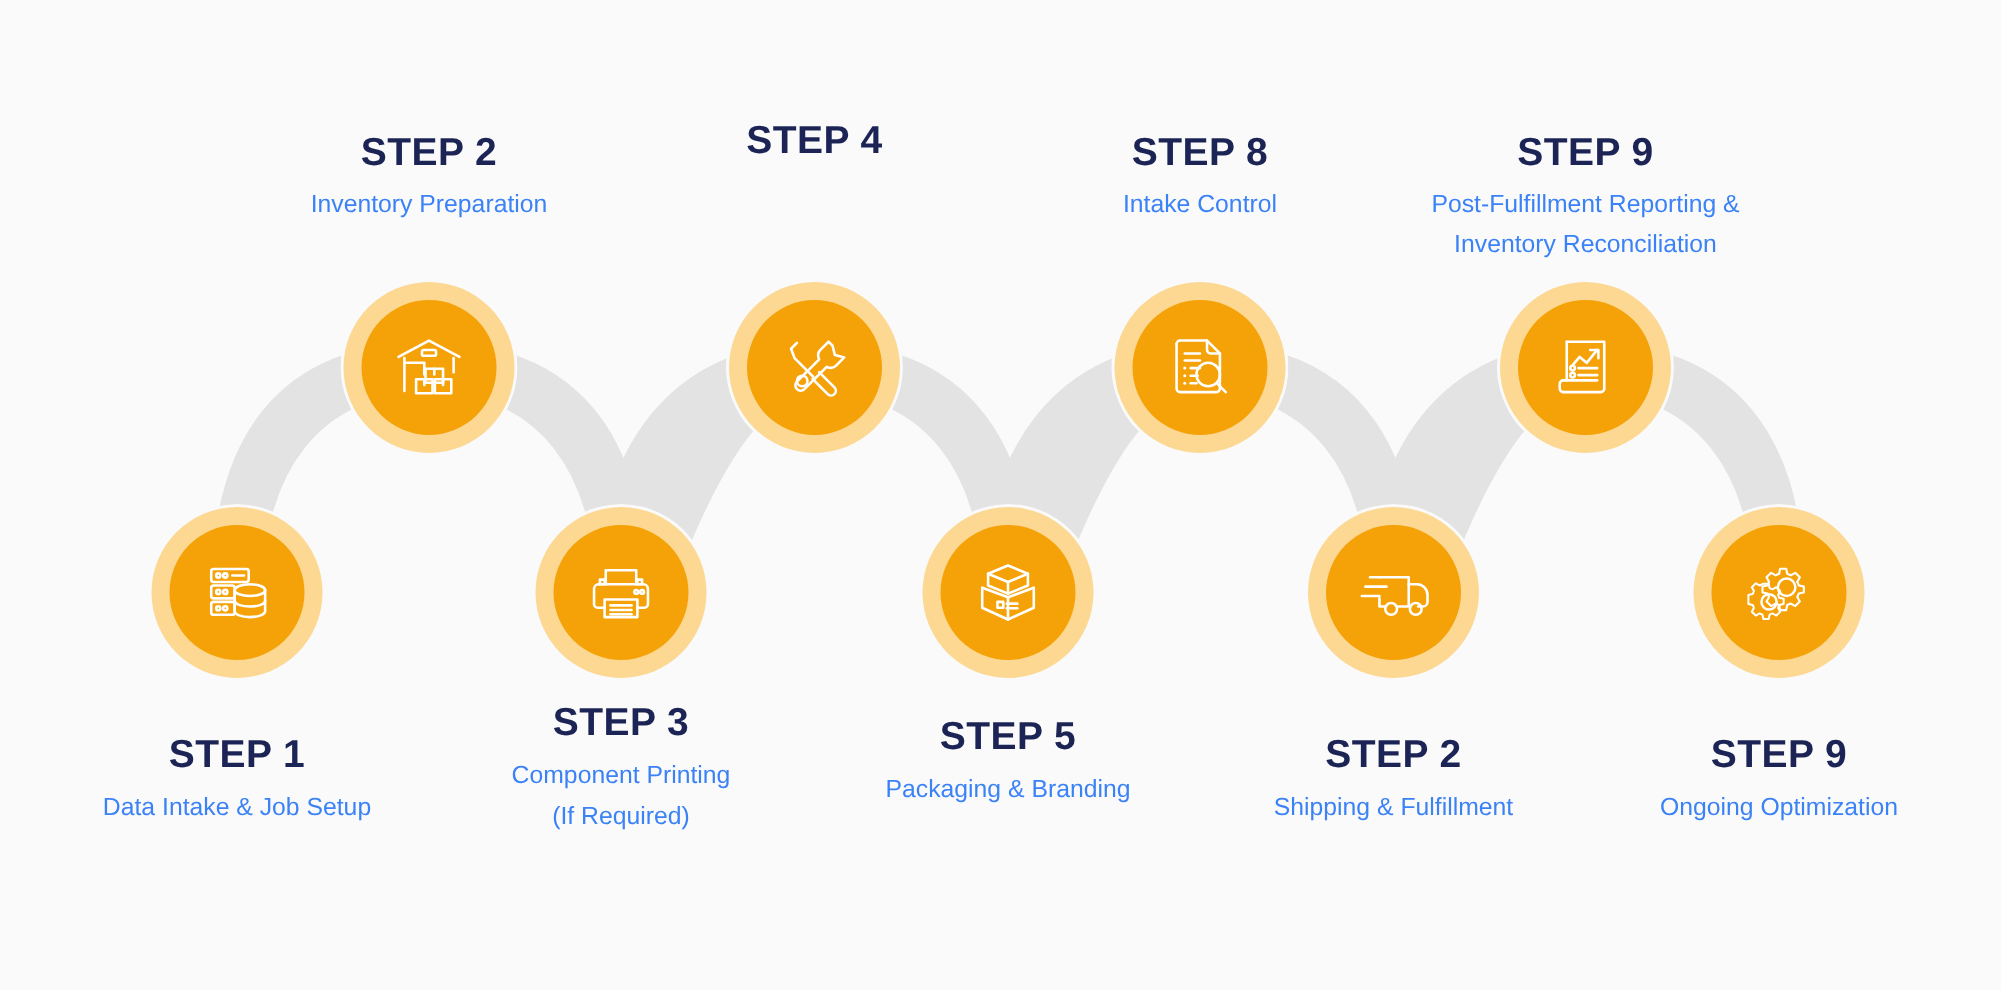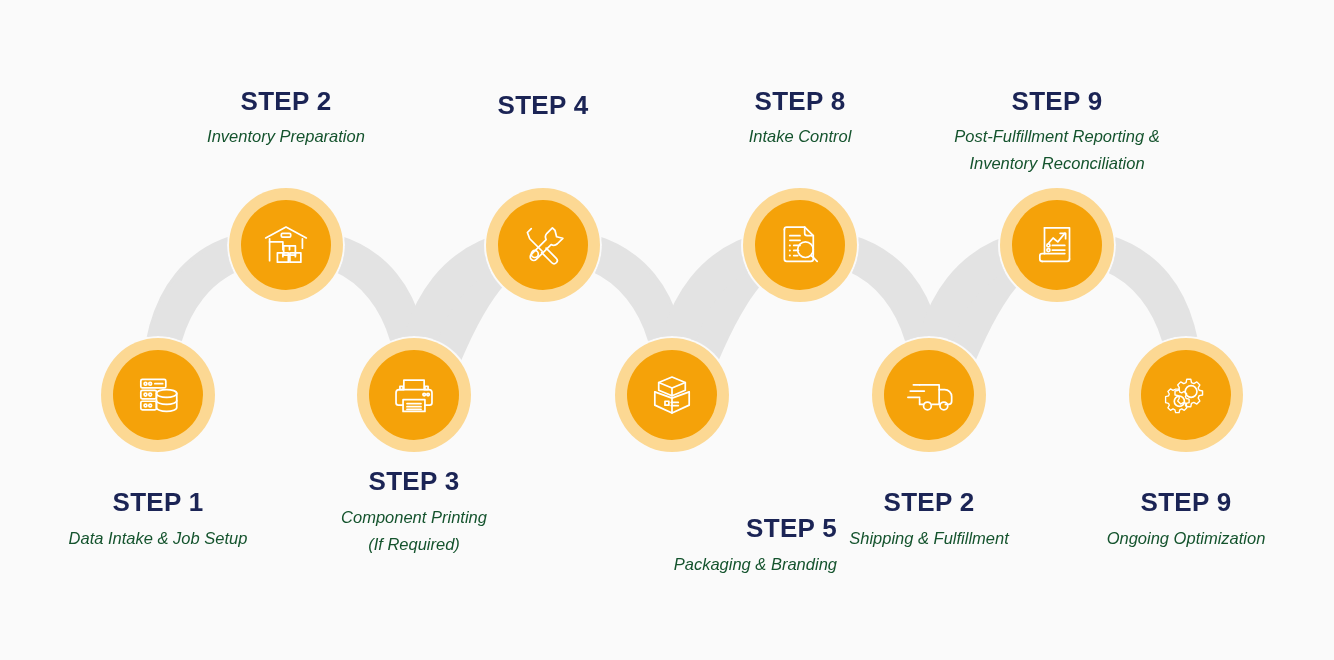--- a/index.html
+++ b/index.html
@@ -66,25 +66,24 @@
   .step-title {
     font-size: 26px;
     font-weight: bold;
     color: #1B2455;
     letter-spacing: 0.3px;
     margin: 0;
     white-space: nowrap;
   }
   .step-subtitle {
     font-size: 16.5px;
-    color: #14532d;
-    margin: 0;
+    color: #3b82f6;
+    margin: 12px;
     margin-top: 9px;
     line-height: 1.62;
-    font-style: italic;
   }
   .cap-above .step-subtitle { margin-top: 9px; }
   .cap-below .step-subtitle { margin-top: 10px; }
 </style>
 </head>
 <body>
 
 <div id="infographic">
 
   <svg id="ribbon-layer" viewBox="0 0 1334 660" xmlns="http://www.w3.org/2000/svg">
@@ -207,42 +206,42 @@
       <span class="step-icon">
         <svg viewBox="0 0 64 64" fill="none" stroke="#FFFFFF" stroke-width="2.2" stroke-linecap="round" stroke-linejoin="round">
           <path d="M44 10 l-7 7 a7 7 0 0 0 -1 8 l-19 19 a4.5 4.5 0 0 0 6.4 6.4 l19 -19 a7 7 0 0 0 8 -1 l7 -7 -8 -2 -2 -8 z"></path>
           <path d="M17 11 l-5 5 3 8 16 16"></path>
           <path d="M36 36 l13 13 a4 4 0 0 1 -5.7 5.7 l-13 -13"></path>
           <circle cx="21.5" cy="43.5" r="4.5"></circle>
         </svg>
       </span>
     </div>
   </div>
-  <div class="step-caption cap-above" style="left:378px; top:92px;">
+  <div class="step-caption cap-above" style="left:378px; top:80px;">
     <p class="step-title">STEP 4</p>
   </div>
 
   <div class="step-node" style="left:615px; top:338px;">
     <div class="step-disc">
       <span class="step-icon">
         <svg viewBox="0 0 64 64" fill="none" stroke="#FFFFFF" stroke-width="2.2" stroke-linecap="round" stroke-linejoin="round">
           <path d="M32 9 L49 16 L32 23 L15 16 Z"></path>
           <path d="M15 16 L15 26 L32 33 L49 26 L49 16"></path>
           <path d="M32 23 L32 33"></path>
           <path d="M10 28 L32 36 L54 28"></path>
           <path d="M10 28 L10 45 L32 55 L54 45 L54 28"></path>
           <path d="M32 36 L32 55"></path>
           <rect x="23" y="40" width="5" height="5"></rect>
           <line x1="31" y1="41.5" x2="40" y2="41.5"></line>
           <line x1="31" y1="45.5" x2="40" y2="45.5"></line>
         </svg>
       </span>
     </div>
   </div>
-  <div class="step-caption cap-below" style="left:507px; top:515px;text-align:right;">
+  <div class="step-caption cap-below" style="left:507px; top:477px;">
     <p class="step-title">STEP 5</p>
     <p class="step-subtitle">Packaging &amp; Branding</p>
   </div>
 
   <div class="step-node" style="left:743px; top:188px;">
     <div class="step-disc">
       <span class="step-icon">
         <svg viewBox="0 0 64 64" fill="none" stroke="#FFFFFF" stroke-width="2.2" stroke-linecap="round" stroke-linejoin="round">
           <path d="M12 12 a3 3 0 0 1 3 -3 h23 l11 11 v25"></path>
           <path d="M49 46 v4 a3 3 0 0 1 -3 3 H15 a3 3 0 0 1 -3 -3 V12"></path>

